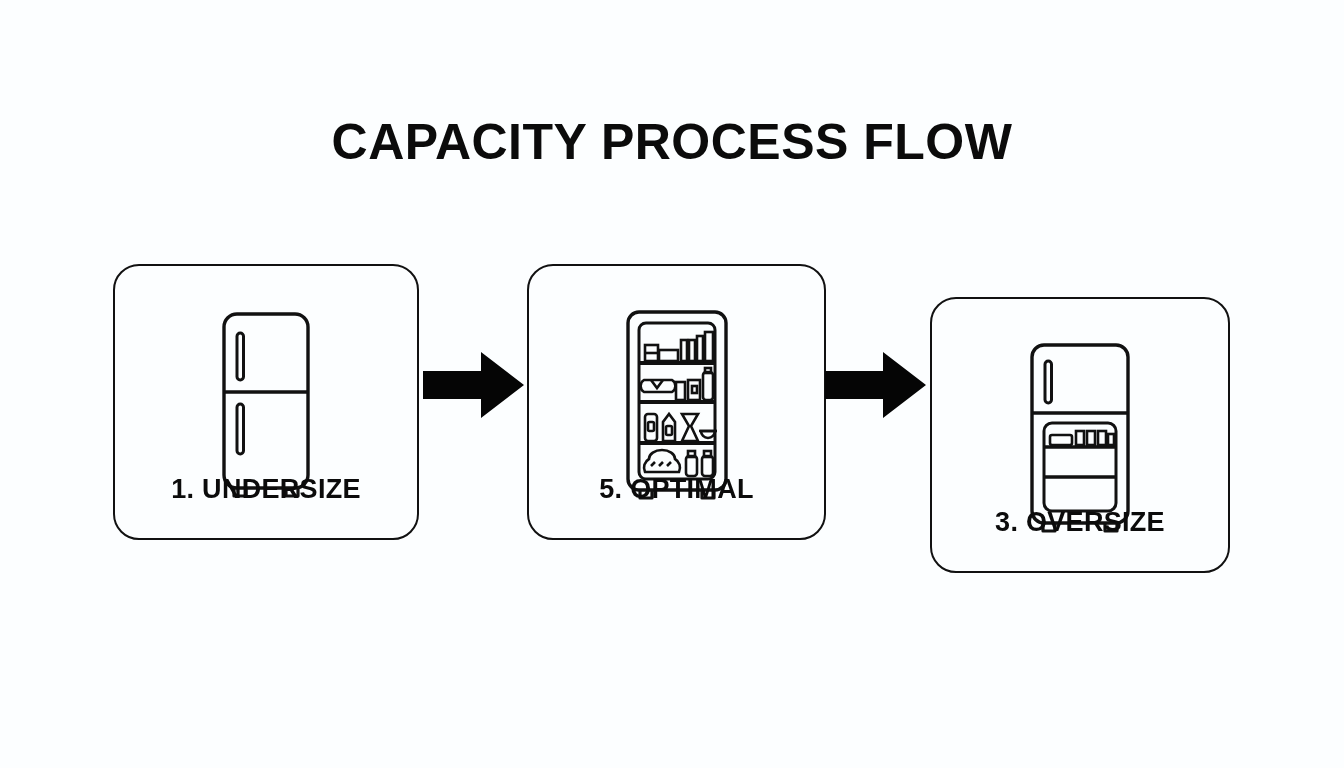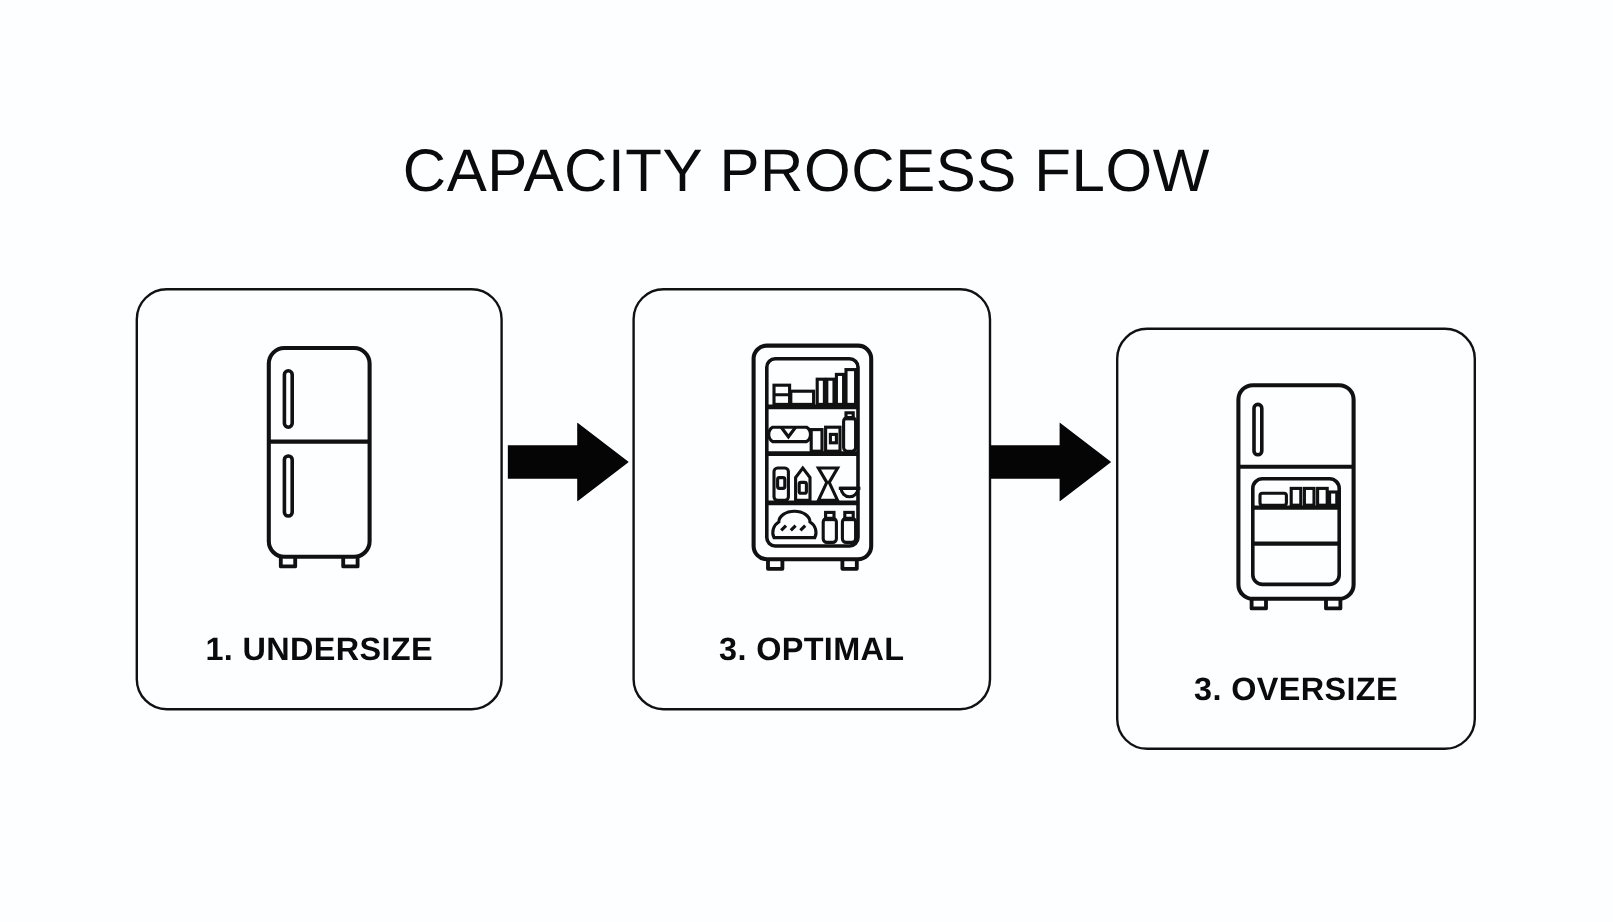--- a/index.html
+++ b/index.html
@@ -19,31 +19,31 @@
     width: 1344px;
     height: 768px;
   }
   .title {
     position: absolute;
     top: 113px;
     left: 0;
     width: 1344px;
     text-align: center;
     font-size: 50px;
-    font-weight: 400;
+    font-weight: 700;
     letter-spacing: 0.5px;
     color: #0b0b0b;
     font-family: "Liberation Sans", sans-serif;
     white-space: nowrap;
   }
   .card {
     position: absolute;
-    top: 240px;
+    top: 264px;
     width: 306px;
-    height: 352px;
+    height: 276px;
     border: 2.5px solid #111111;
     border-radius: 26px;
     background: transparent;
     box-sizing: border-box;
   }
   .card-1 { left: 113px; }
   .card-2 { left: 527px; width: 299px; }
   .card-3 { left: 930px; width: 300px; margin-top: 33px; }
 
   .icon-wrap {
@@ -152,21 +152,21 @@
         <g stroke="#111111" stroke-width="2.6" fill="none">
           <path d="M27 166 h34 a10 10 0 0 0 -4 -13 a13 9 0 0 0 -26 0 a10 10 0 0 0 -4 13 Z"></path>
           <path d="M33 160 l4 -4 M41 160 l4 -4 M49 160 l4 -4"></path>
           <rect x="68" y="150" width="11" height="20" rx="3"></rect>
           <rect x="70" y="145" width="7" height="6"></rect>
           <rect x="84" y="150" width="11" height="20" rx="3"></rect>
           <rect x="86" y="145" width="7" height="6"></rect>
         </g>
       </svg>
     </div>
-    <div class="card-label">3. OPTIMAL</div>
+    <div class="card-label">5. OPTIMAL</div>
   </div>
 
   <div class="arrow arrow-2">
     <svg width="101" height="66" viewBox="0 0 101 66" xmlns="http://www.w3.org/2000/svg">
       <path d="M0 19 H58 V0 L101 33 L58 66 V47 H0 Z" fill="#050505"></path>
     </svg>
   </div>
 
   <div class="card card-3">
     <div class="icon-wrap">

